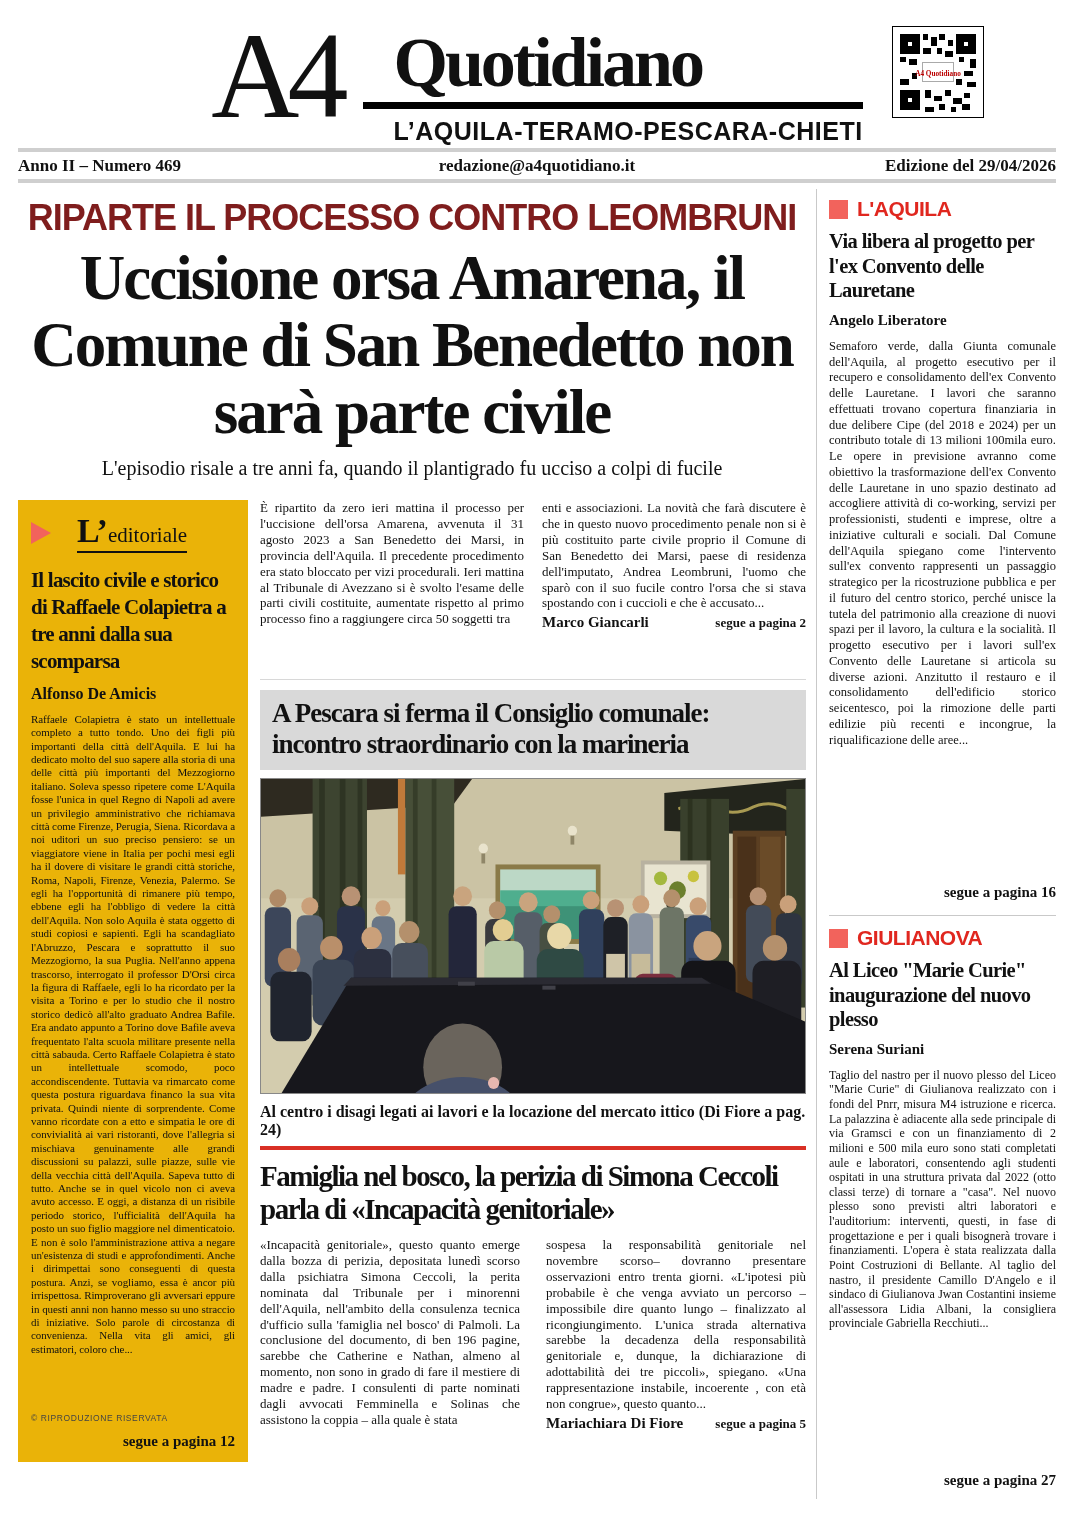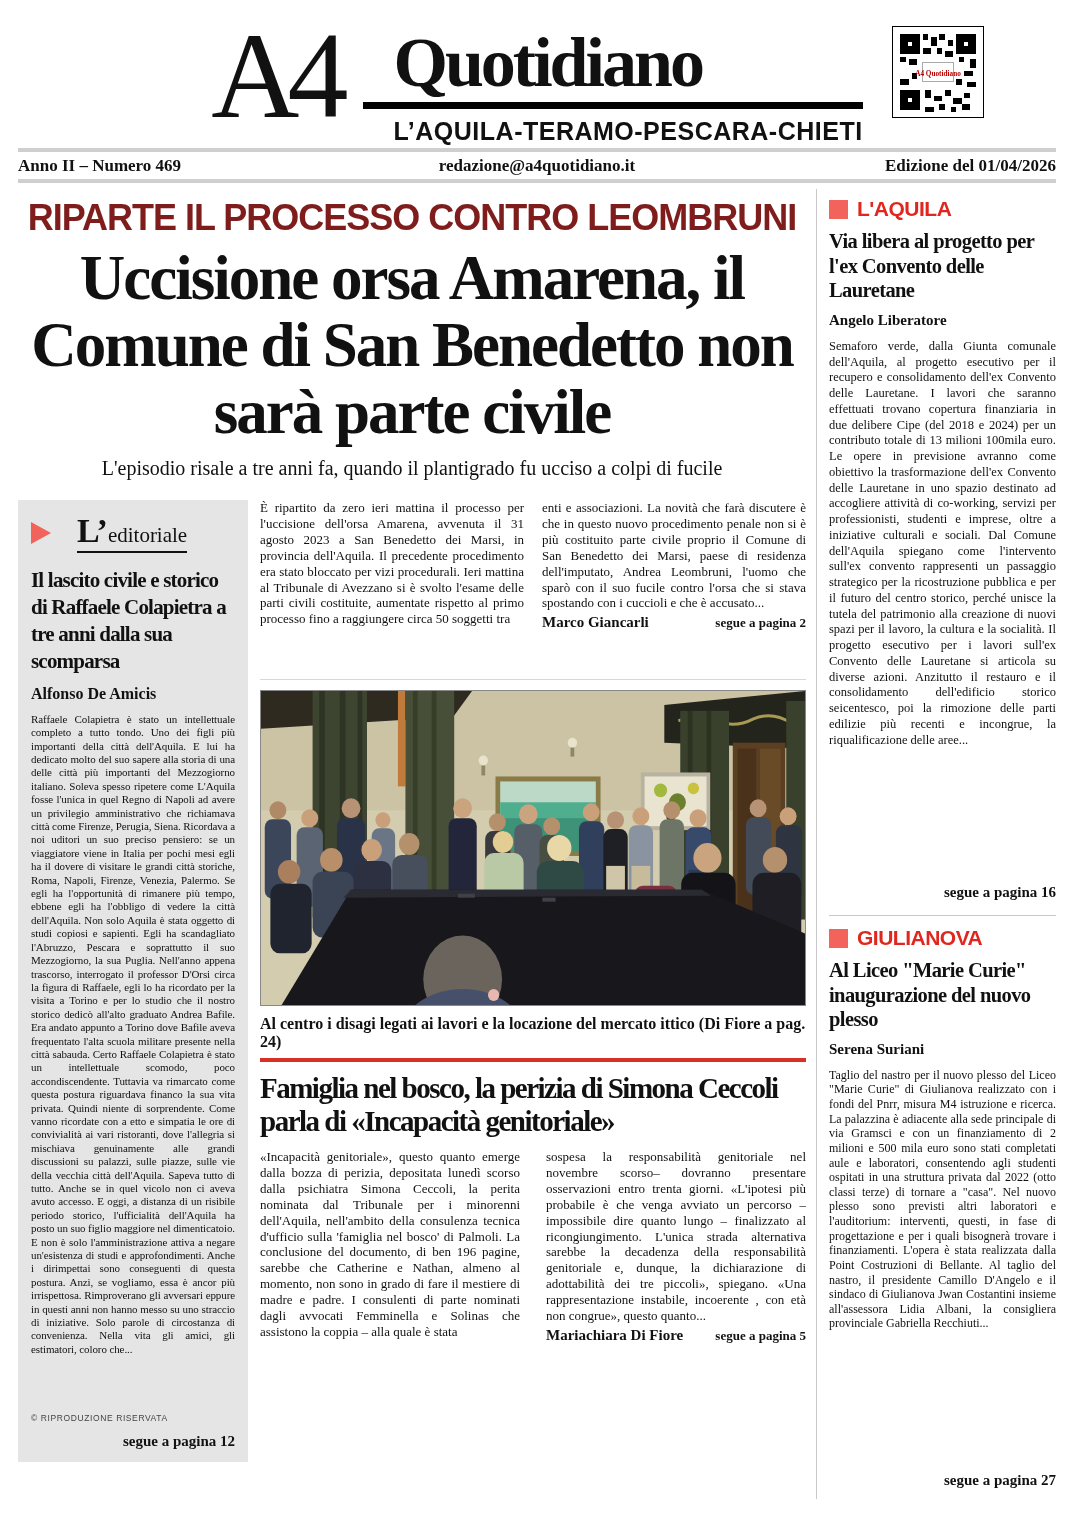--- a/index.html
+++ b/index.html
@@ -35,21 +35,21 @@
   
   .kicker { text-align:center; color:#7f1d1d; font-family:"Liberation Sans",sans-serif;
             font-weight:700; font-size:36px; letter-spacing:-1px; margin-top:8px; }
   .headline { text-align:center; font-weight:700; font-size:63px; line-height:1.06;
               letter-spacing:-2px; margin-top:6px; }
   .subhead { text-align:center; font-size:20px; margin-top:12px; margin-bottom:10px; }
 
   .mid-row { display:flex; gap:12px; flex:1; margin-top:10px; }
 
   
-  .editorial { width:230px; background:#e5e5e5; padding:12px 13px; height:962px;
+  .editorial { width:230px; background:#eab308; padding:12px 13px; height:962px;
                display:flex; flex-direction:column; }
   .ed-flag { display:flex; align-items:center; gap:26px; margin-bottom:14px; }
   .tri { width:0; height:0; border-top:11px solid transparent; border-bottom:11px solid transparent;
          border-left:20px solid #f2635c; }
   .ed-flag-word { border-bottom:2px solid #111; padding-bottom:1px; }
   .ed-flag-big { font-size:34px; font-weight:700; }
   .ed-flag-small { font-size:21px; }
   .ed-title { font-size:21px; font-weight:700; line-height:1.28; letter-spacing:-0.8px; margin-bottom:10px; }
   .ed-author { font-size:16px; font-weight:700; margin-bottom:10px; }
   .ed-body { font-size:11px; line-height:1.22; text-align:justify; flex:1; overflow:hidden;
@@ -143,21 +143,21 @@
           <rect x="5" y="25" width="3" height="3" fill="#fff" stroke="#000" stroke-width="1.4"></rect>
         </g>
       <rect x="11" y="13" width="11" height="7" fill="#fff" stroke="#999" stroke-width="0.3"></rect>
       <text x="16.5" y="17.8" font-size="2.6" text-anchor="middle" fill="#b00" font-family="Liberation Serif, serif" font-weight="bold">A4 Quotidiano</text>
     </svg>
   </header>
 
   <div class="infobar" style="position:relative;">
     <span>Anno II – Numero 469</span>
     <span class="mid">redazione@a4quotidiano.it</span>
-    <span>Edizione del 01/04/2026</span>
+    <span>Edizione del 29/04/2026</span>
   </div>
 
   <div class="content">
 
     <div class="main-col">
 
       <div class="lead">
         <div class="kicker">RIPARTE IL PROCESSO CONTRO LEOMBRUNI</div>
         <h1 class="headline">Uccisione orsa Amarena, il Comune di San Benedetto non sarà parte civile</h1>
         <div class="subhead">L'episodio risale a tre anni fa, quando il plantigrado fu ucciso a colpi di fucile</div>
@@ -183,20 +183,21 @@
             <div class="tcol">È ripartito da zero ieri mattina il processo per l'uccisione dell'orsa Amarena, avvenuta il 31 agosto 2023 a San Benedetto dei Marsi, in provincia dell'Aquila. Il precedente procedimento era stato bloccato per vizi procedurali. Ieri mattina al Tribunale di Avezzano si è svolto l'esame delle parti civili costituite, aumentate rispetto al primo processo fino a raggiungere circa 50 soggetti tra</div>
             <div class="tcol">
               <span>enti e associazioni. La novità che farà discutere è che in questo nuovo procedimento penale non si è più costituito parte civile proprio il Comune di San Benedetto dei Marsi, paese di residenza dell'imputato, Andrea Leombruni, l'uomo che sparò con il suo fucile contro l'orsa che si stava spostando con i cuccioli e che è accusato...</span>
               <div class="byline-row">
                 <span class="byline">Marco Giancarli</span>
                 <span class="segue">segue a pagina 2</span>
               </div>
             </div>
           </div>
 
+          <div class="pescara-head">A Pescara si ferma il Consiglio comunale: incontro straordinario con la marineria</div>
 
           <div class="photo">
             <svg viewBox="0 0 580 316" preserveAspectRatio="none">
               <rect width="580" height="316" fill="#d3ccae"></rect>
               <rect width="580" height="120" fill="#cbc3a4"></rect>
               <polygon points="0,0 225,0 205,26 0,38" fill="#2e2a20"></polygon>
               <polygon points="430,14 580,0 580,58 430,52" fill="#23251c"></polygon>
               <path d="M445,30 q20,-8 40,0 q20,8 40,-2 q20,-8 40,4" stroke="#a89a52" stroke-width="3" fill="none"></path>
               <rect x="55" y="0" width="58" height="228" fill="#3d4430"></rect>
               <rect x="62" y="0" width="6" height="228" fill="#2e3423"></rect>

